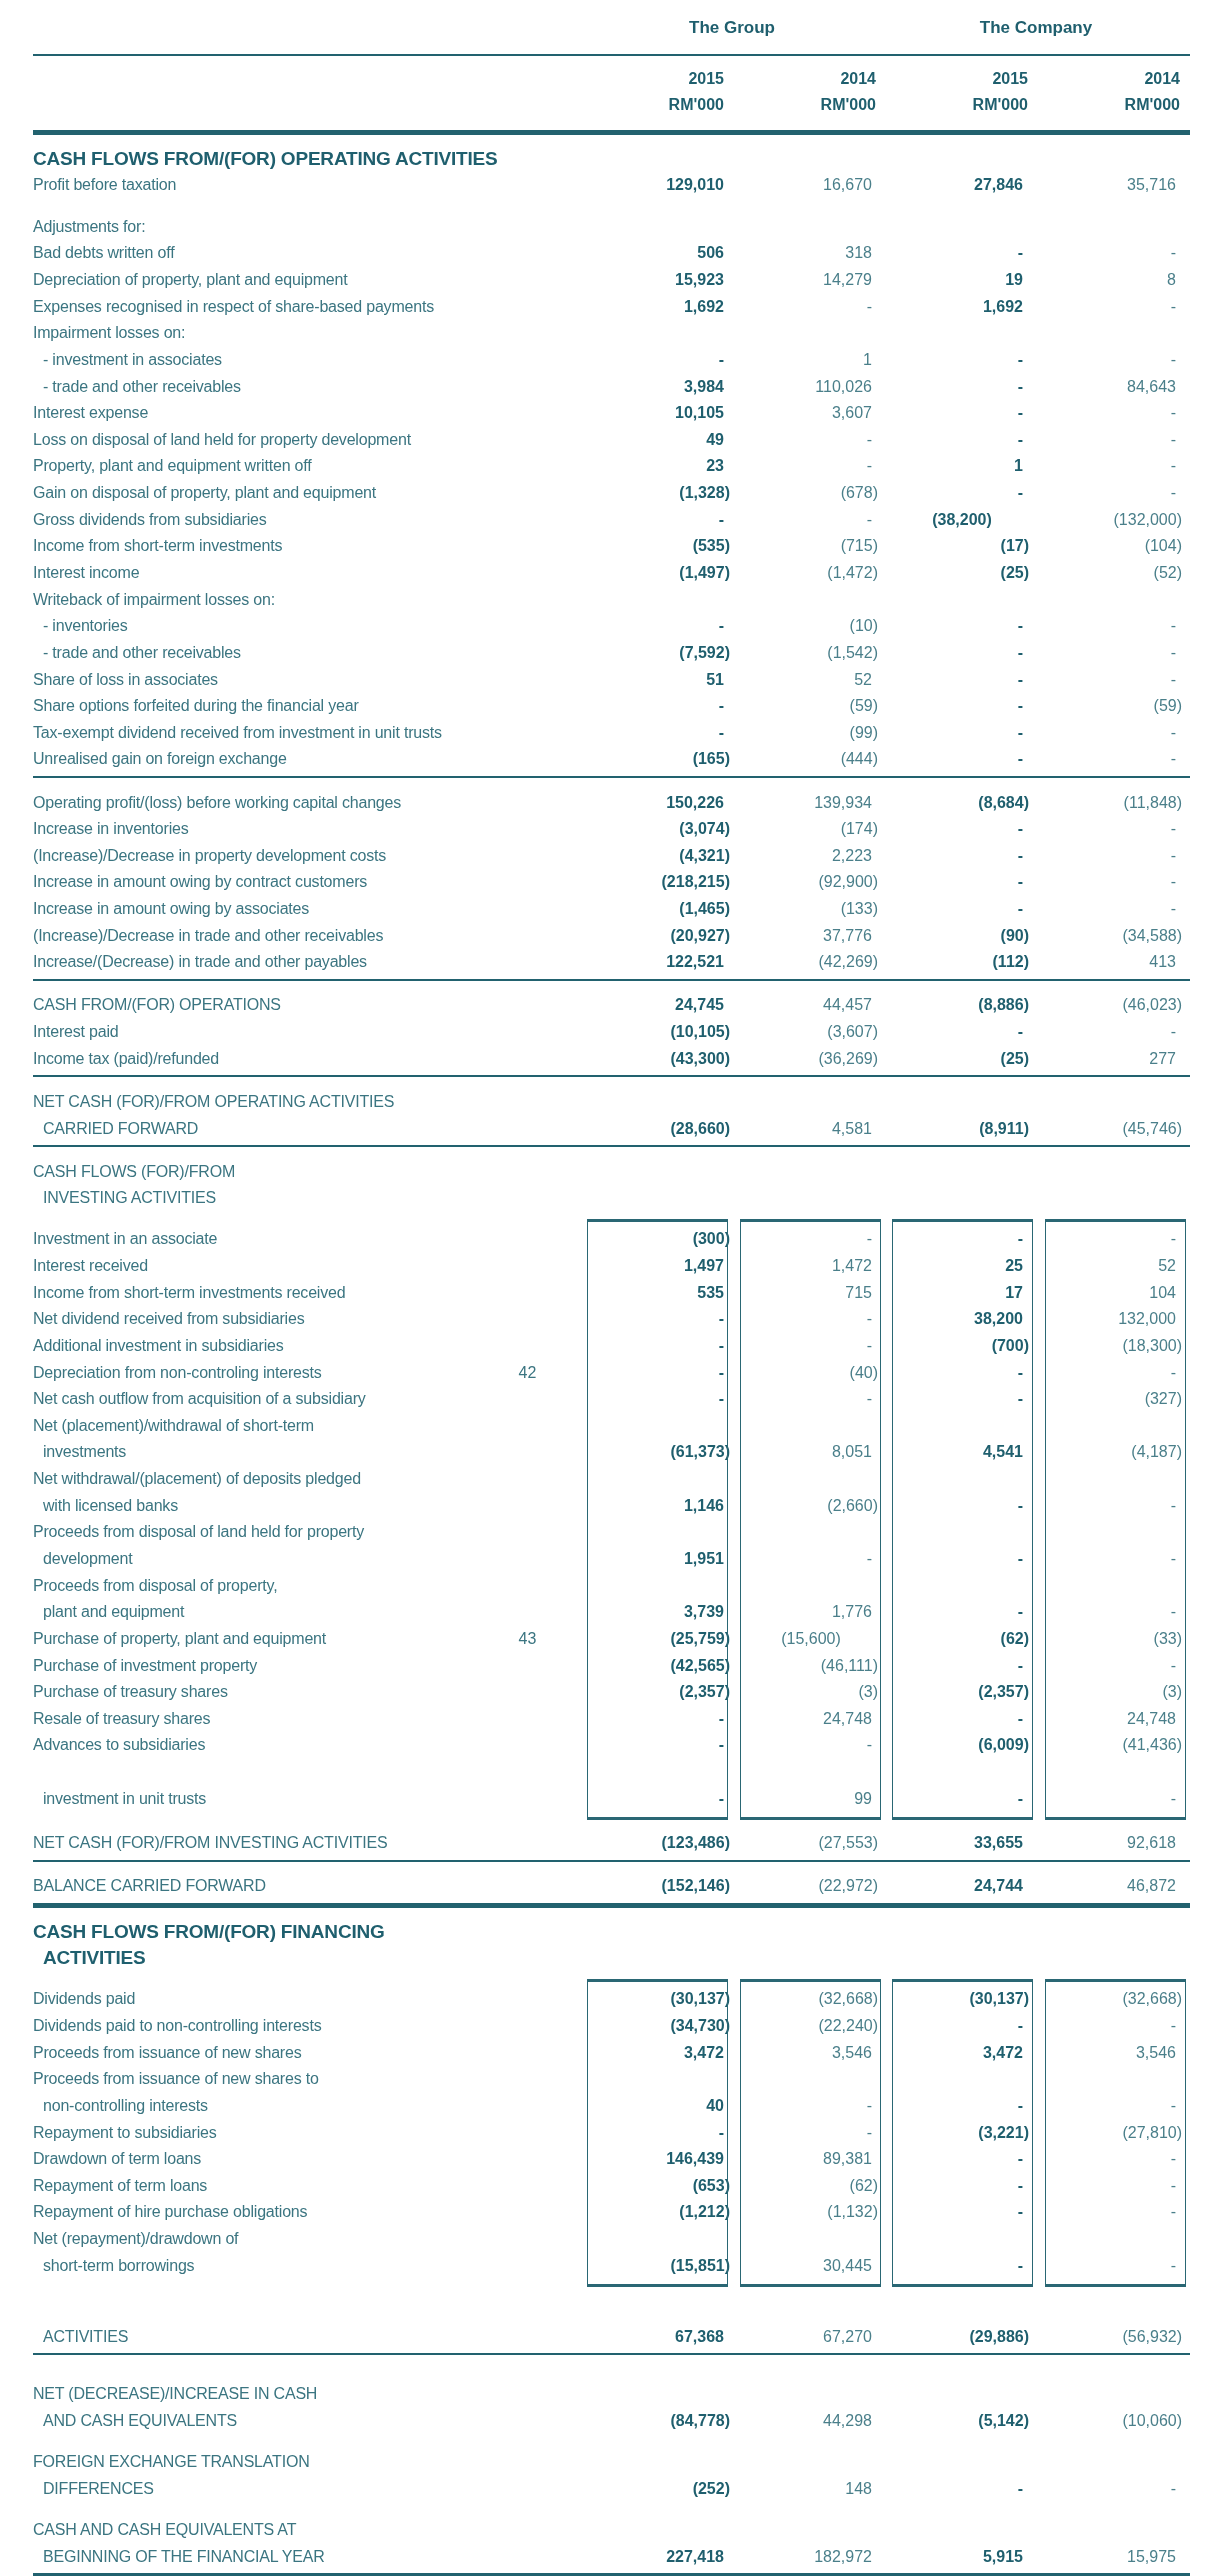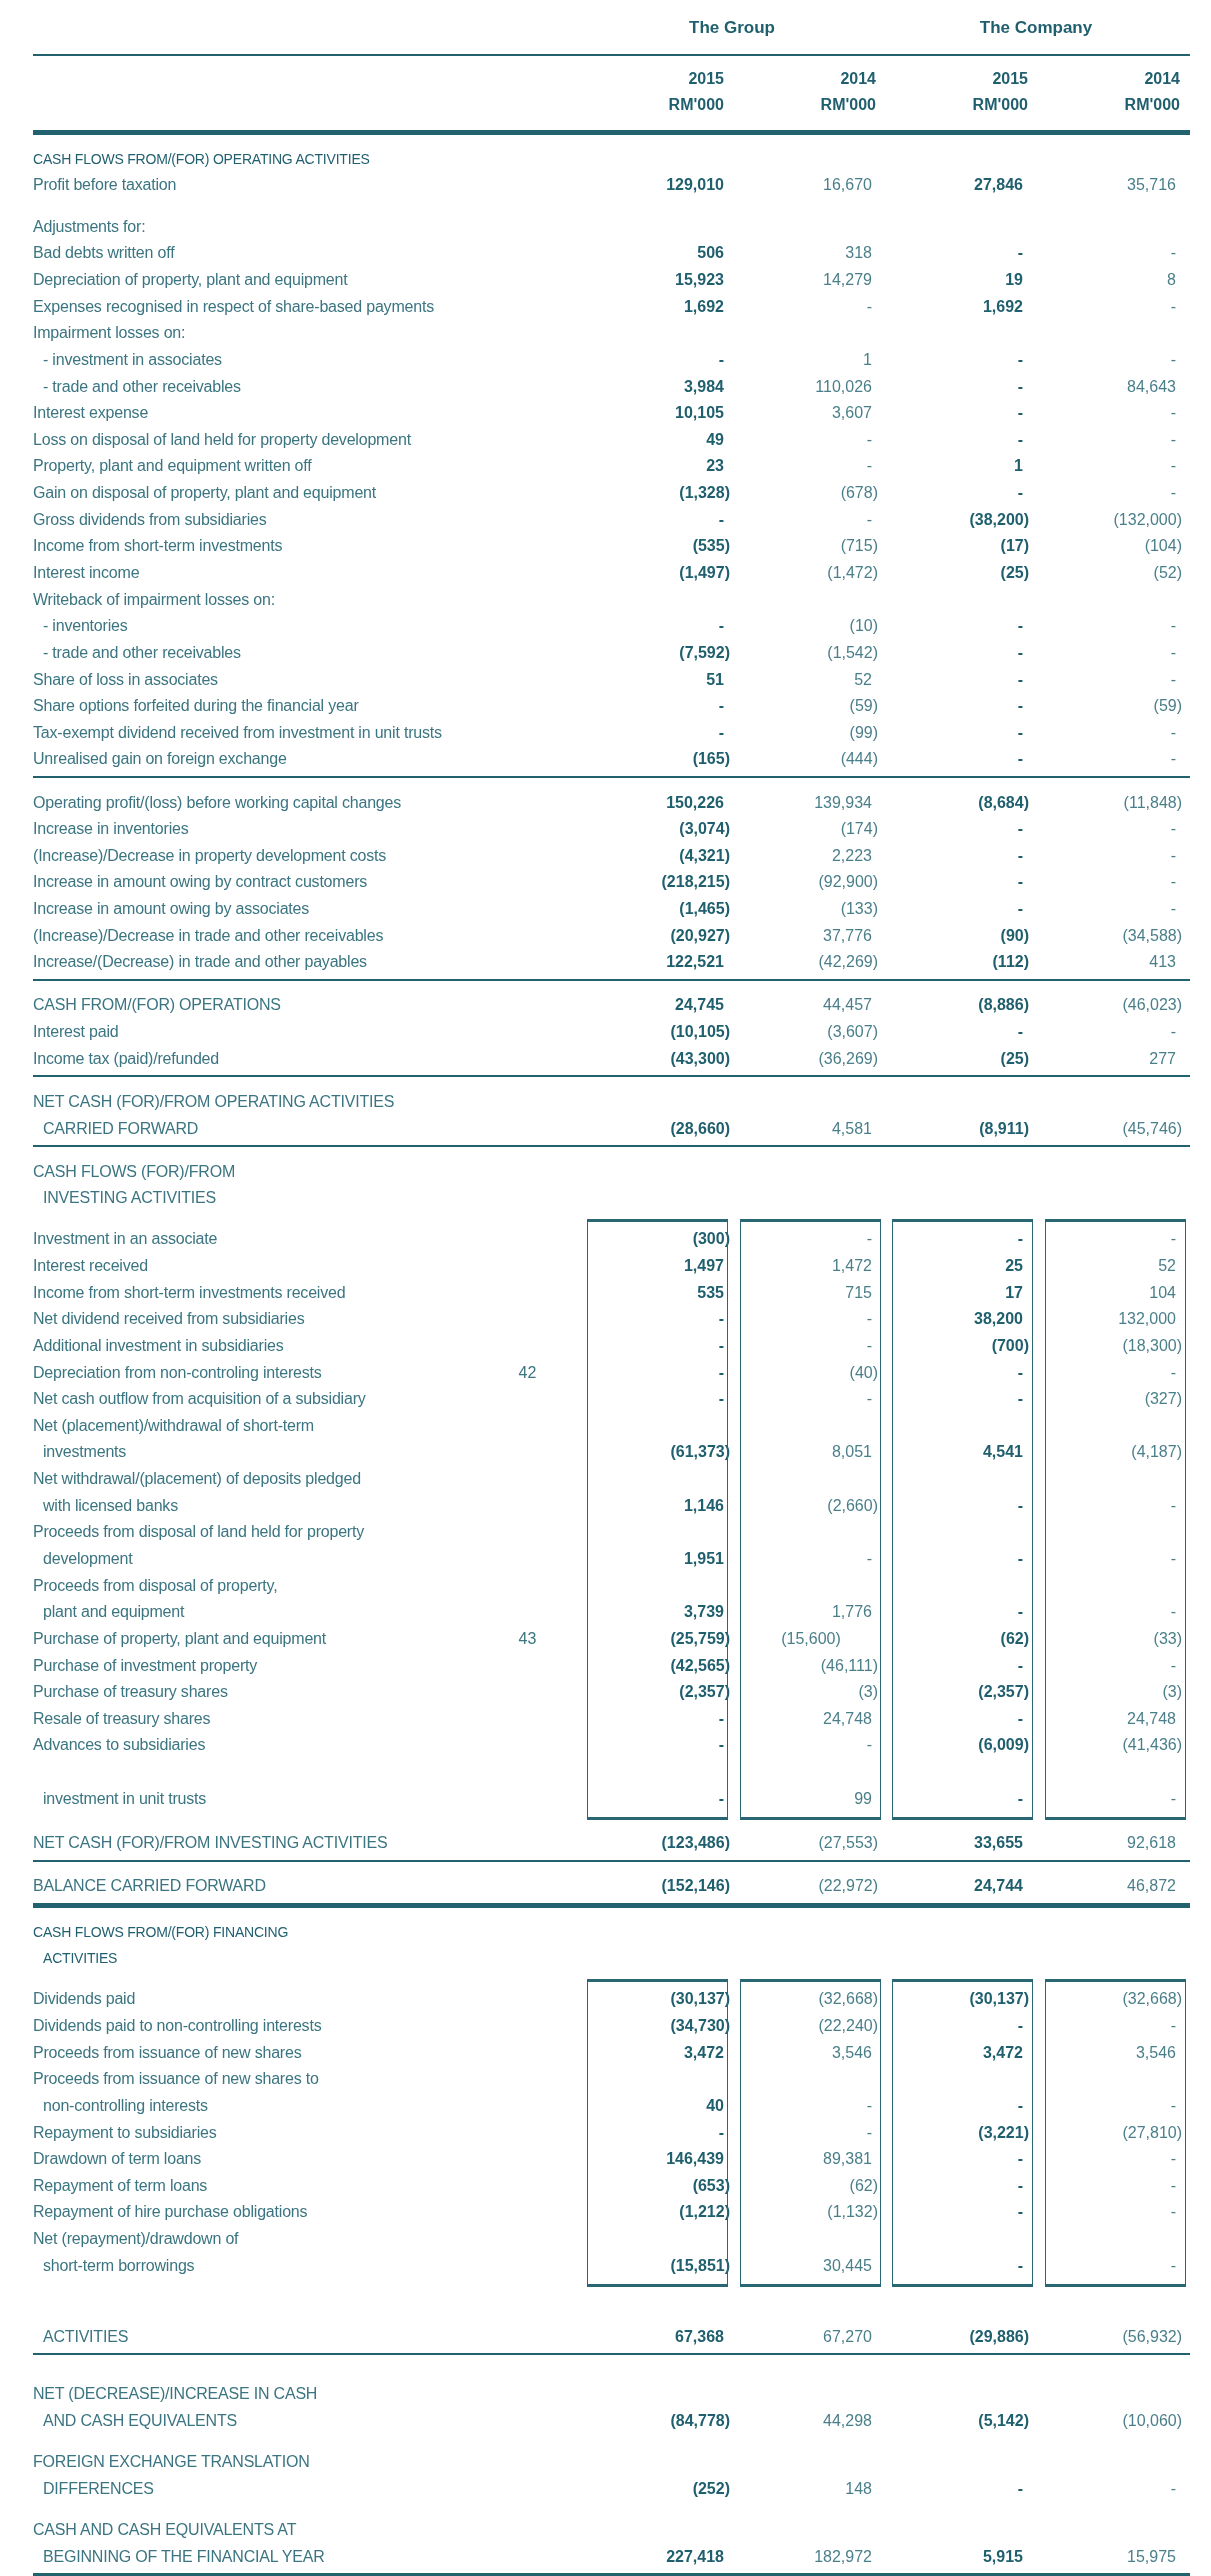--- a/index.html
+++ b/index.html
@@ -11,21 +11,21 @@
   .hdr-year  { position: absolute; font-size: 16px; font-weight: bold; color: #1f5f6e; text-align: right; width: 124px; }
 
   .rule { position: absolute; left: 33px; width: 1157px; background: #22626f; }
   .rule.thin { height: 2.1px; }
   .rule.thick { height: 4.6px; }
   .box { position: absolute; border: 1.5px solid #2a6774; border-top-width: 3.1px; border-bottom-width: 3.1px; box-sizing: border-box; }
 
   .row { position: absolute; left: 0; width: 1212px; height: 26px; }
   .lbl { position: absolute; left: 33px; top: 0; font-size: 16px; line-height: 26px; white-space: nowrap; color: #3b7581; font-weight: normal; letter-spacing: -0.2px; }
   .lbl.indent { left: 43px; }
-  .lbl.heading { font-weight: normal; color: #1f5f6e; font-size: 14px; }
+  .lbl.heading { font-weight: bold; color: #1f5f6e; font-size: 19px; }
   .note { position: absolute; left: 507px; width: 41px; text-align: center; top: 0; font-size: 16px; line-height: 26px; color: #3b7581; }
   .val { position: absolute; top: 0; width: 134px; text-align: right; font-size: 16px; line-height: 26px; white-space: nowrap; }
   .val.b { font-weight: bold; color: #1f5f6e; }
   .val.l { font-weight: normal; color: #4a7f8a; }
   .c0 { left: 590px; } .c1 { left: 738px; } .c2 { left: 889px; } .c3 { left: 1042px; }
 </style>
 </head>
 <body>
 
 <div id="sheet">
@@ -120,21 +120,21 @@
       <span class="lbl">Gain on disposal of property,  plant and equipment</span>
       <span class="val b" style="left: 596px;">(1,328)</span>
       <span class="val l" style="left: 744px;">(678)</span>
       <span class="val b" style="left: 889px;">-</span>
       <span class="val l" style="left: 1042px;">-</span>
     </div>
     <div class="row" style="top: 507px;">
       <span class="lbl">Gross dividends from subsidiaries</span>
       <span class="val b" style="left: 590px;">-</span>
       <span class="val l" style="left: 738px;">-</span>
-      <span class="val b" style="left: 895px;">(38,200)</span>
+      <span class="val b" style="left: 895px; text-align: center;">(38,200)</span>
       <span class="val l" style="left: 1048px;">(132,000)</span>
     </div>
     <div class="row" style="top: 533px;">
       <span class="lbl">Income from short-term investments</span>
       <span class="val b" style="left: 596px;">(535)</span>
       <span class="val l" style="left: 744px;">(715)</span>
       <span class="val b" style="left: 895px;">(17)</span>
       <span class="val l" style="left: 1048px;">(104)</span>
     </div>
     <div class="row" style="top: 560px;">

